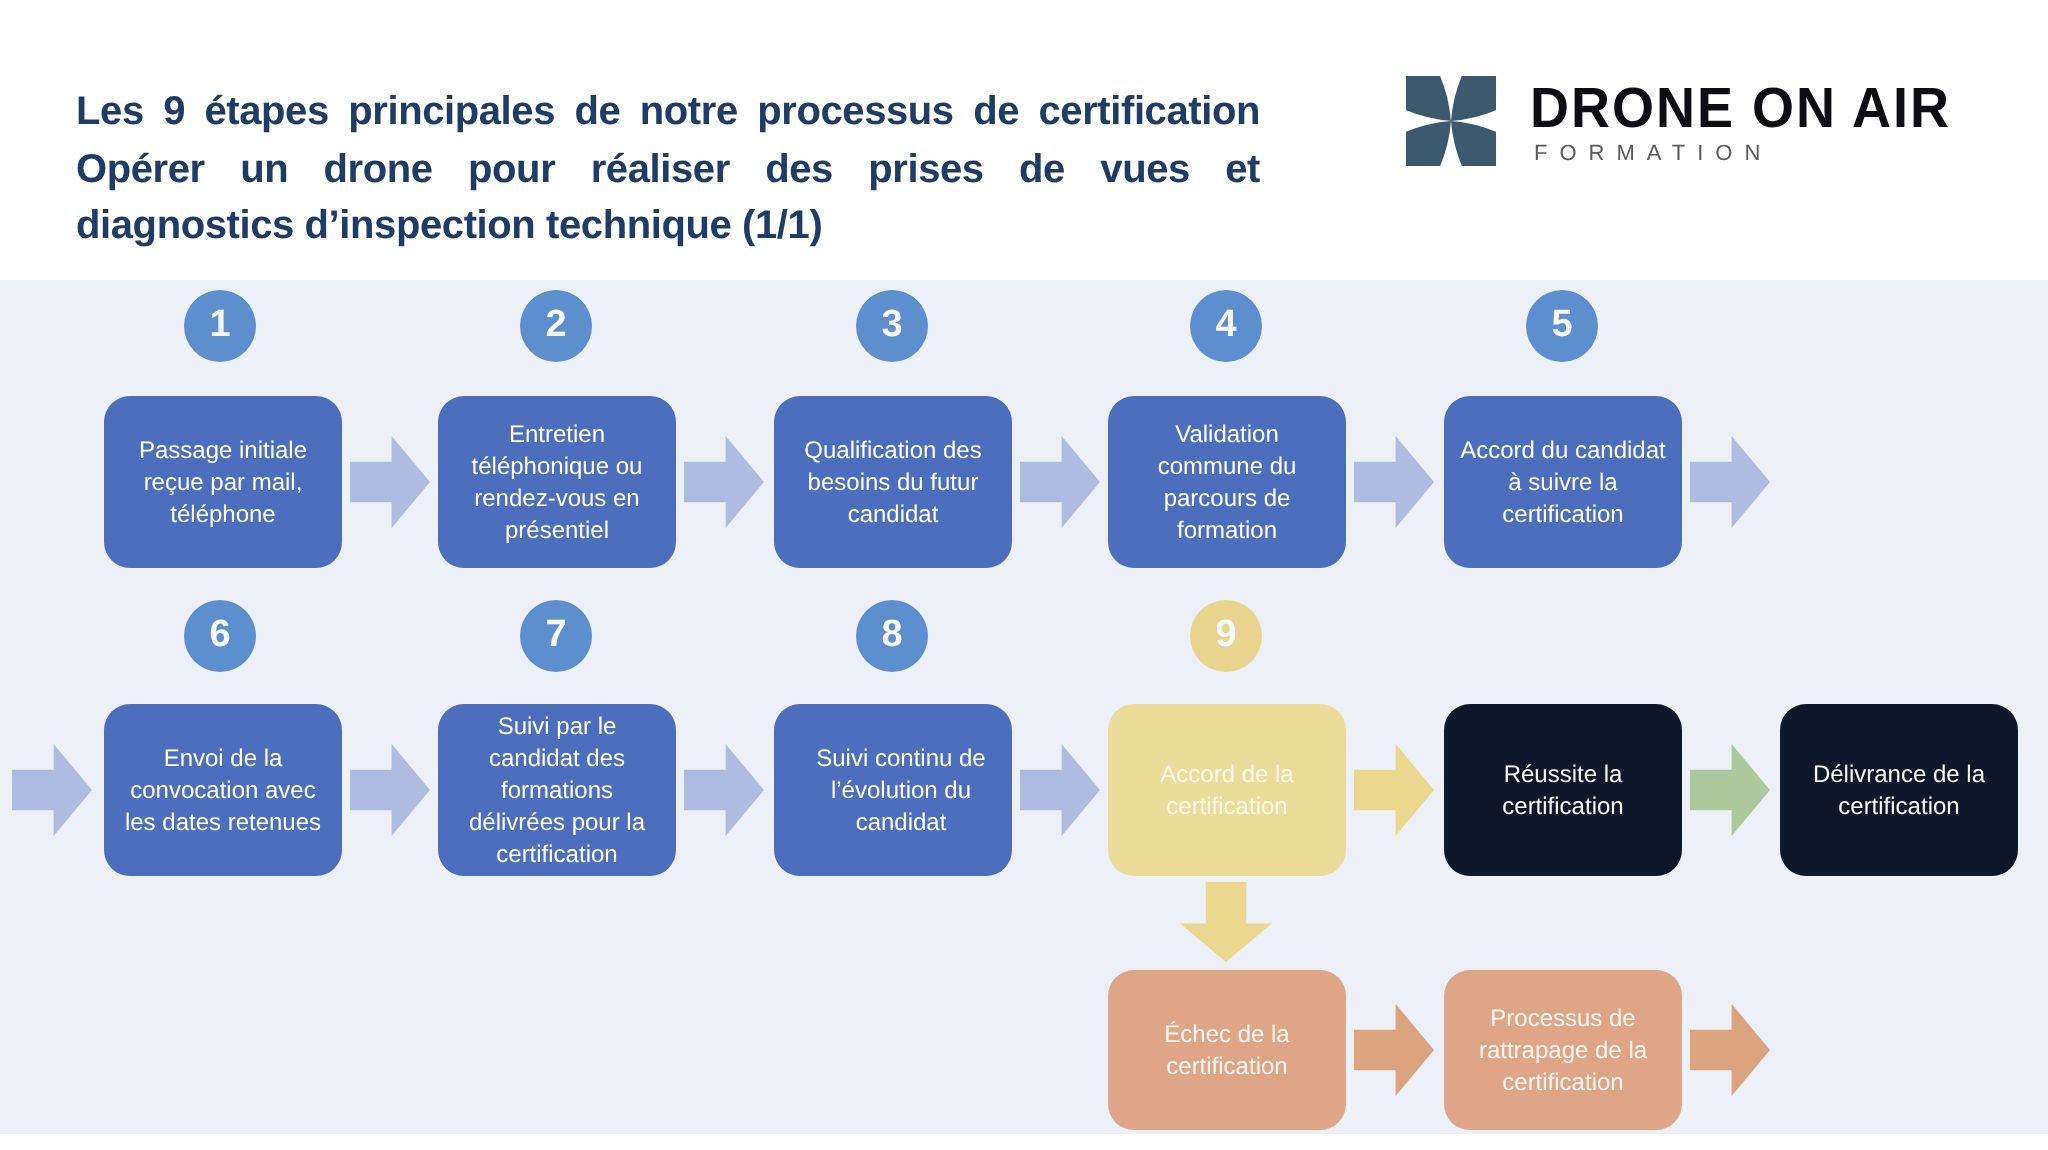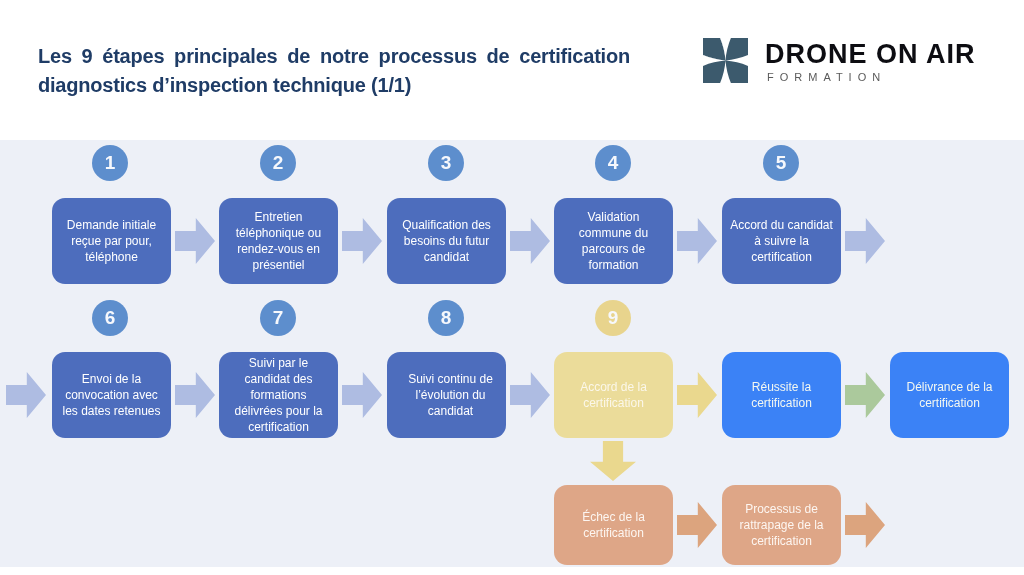--- a/index.html
+++ b/index.html
@@ -46,21 +46,21 @@
   .pbox {
     position: absolute; width: 119px; border-radius: 13px;
     display: flex; align-items: center; justify-content: center;
     color: #ffffff; font-size: 12px; line-height: 16px; text-align: center;
     padding: 6px 8px;
   }
   .pbox.h1 { height: 86px; }
   .pbox.h2 { height: 80px; }
   .pbox.blue { background: #4d6dbd; }
   .pbox.yellow { background: #ebdc9a; color: #fbf7ea; }
-  .pbox.green { background: #3b82f6; color: #f4f8f1; }
+  .pbox.green { background: #0f172a; color: #f4f8f1; }
   .pbox.orange { background: #dea687; color: #fdf6f1; }
   
   .arr-r {
     position: absolute; width: 40px; height: 46px;
     clip-path: polygon(0 28%, 52% 28%, 52% 0, 100% 50%, 52% 100%, 52% 72%, 0 72%);
   }
   .arr-d {
     position: absolute; width: 46px; height: 40px;
     clip-path: polygon(28% 0, 72% 0, 72% 52%, 100% 52%, 50% 100%, 0 52%, 28% 52%);
   }
@@ -70,20 +70,21 @@
   .arr-orange { background: #dca47e; }
 </style>
 </head>
 <body>
 
 <div id="slide">
 
   <div class="header">
     <div class="title-block">
       <span class="title-line just">Les 9 étapes principales de notre processus de certification</span>
+      <span class="title-line just">Opérer un drone pour réaliser des prises de vues et</span>
       <span class="title-line">diagnostics d’inspection technique (1/1)</span>
     </div>
 
     <div class="logo">
       <svg class="logo-icon" viewBox="0 0 100 100">
         <rect x="0" y="0" width="100" height="100" fill="#3c5a6d"></rect>
         <path d="M38,0 Q48,24 50,50 Q24,48 0,38 L0,0 Z" fill="#ffffff" transform="translate(0,0)"></path>
         <path d="M0,0 L38,0 Q48,24 50,50 Q24,48 0,38 Z" fill="#3c5a6d"></path>
         <path d="M100,100 L100,100 Z" fill="none"></path>
         <path d="M50,50 Q48,24 38,0 L62,0 Q52,24 50,50 Q76,48 100,38 L100,62 Q76,52 50,50 Q52,76 62,100 L38,100 Q48,76 50,50 Q24,52 0,62 L0,38 Q24,48 50,50 Z" fill="#ffffff"></path>
@@ -94,21 +95,21 @@
   </div>
 
   <div class="canvas">
 
     <div class="circle blue" style="left:92px;top:5px;">1</div>
     <div class="circle blue" style="left:260px;top:5px;">2</div>
     <div class="circle blue" style="left:428px;top:5px;">3</div>
     <div class="circle blue" style="left:595px;top:5px;">4</div>
     <div class="circle blue" style="left:763px;top:5px;">5</div>
 
-    <div class="pbox blue h1" style="left:52px;top:58px;">Demande initiale reçue par pour, téléphone</div>
+    <div class="pbox blue h1" style="left:52px;top:58px;">Passage initiale reçue par mail, téléphone</div>
     <div class="pbox blue h1" style="left:219px;top:58px;">Entretien téléphonique ou rendez-vous en présentiel</div>
     <div class="pbox blue h1" style="left:387px;top:58px;">Qualification des besoins du futur candidat</div>
     <div class="pbox blue h1" style="left:554px;top:58px;">Validation commune du parcours de formation</div>
     <div class="pbox blue h1" style="left:722px;top:58px;">Accord du candidat à suivre la certification</div>
 
     <div class="arr-r arr-blue" style="left:175px;top:78px;"></div>
     <div class="arr-r arr-blue" style="left:342px;top:78px;"></div>
     <div class="arr-r arr-blue" style="left:510px;top:78px;"></div>
     <div class="arr-r arr-blue" style="left:677px;top:78px;"></div>
     <div class="arr-r arr-blue" style="left:845px;top:78px;"></div>

